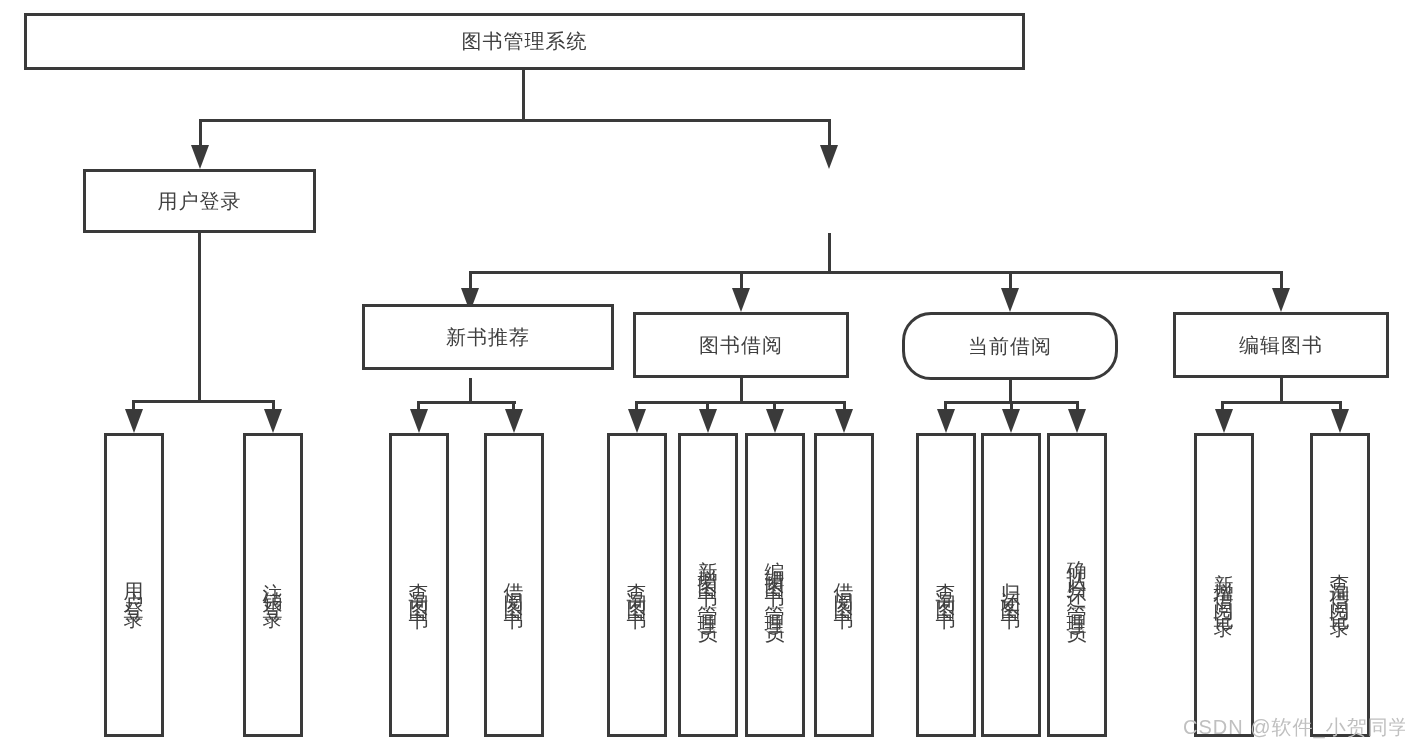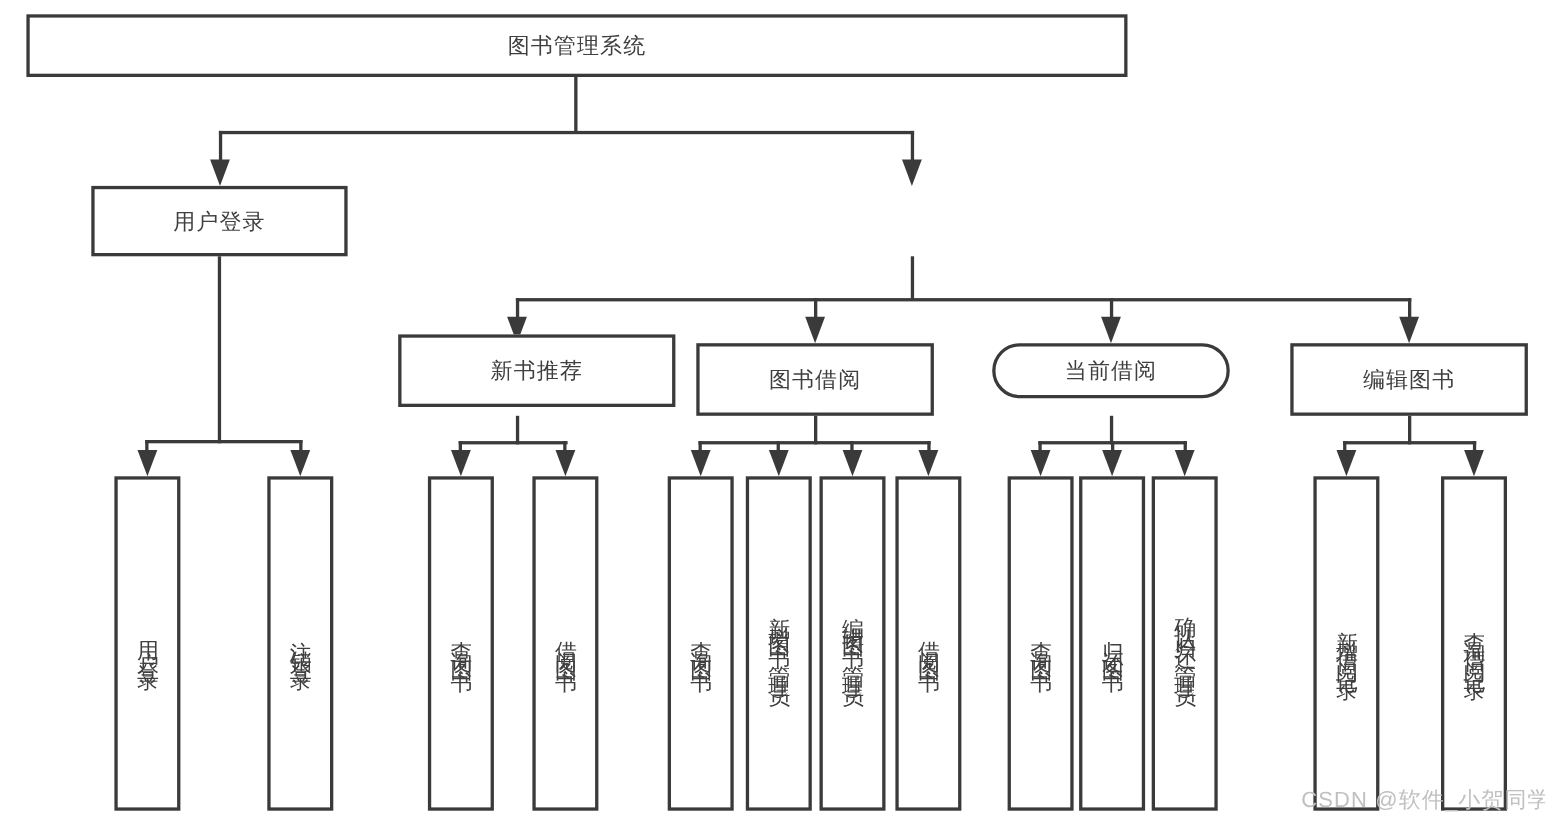--- a/index.html
+++ b/index.html
@@ -71,21 +71,21 @@
   <div class="arrow" style="left:732px;top:288px;"></div>
   <div class="arrow" style="left:1001px;top:288px;"></div>
   <div class="arrow" style="left:1272px;top:288px;"></div>
 
   <div class="box" style="left:362px;top:304px;width:252px;height:66px;">
     <span>新书推荐</span>
   </div>
   <div class="box" style="left:633px;top:312px;width:216px;height:66px;">
     <span>图书借阅</span>
   </div>
-  <div class="box" style="left:902px;top:312px;width:216px;height:50px;border-radius:29px;">
+  <div class="box" style="left:902px;top:312px;width:216px;height:68px;border-radius:29px;">
     <span>当前借阅</span>
   </div>
   <div class="box" style="left:1173px;top:312px;width:216px;height:66px;">
     <span>编辑图书</span>
   </div>
 
   <div class="line" style="left:469px;top:378px;width:3px;height:26px;"></div>
   <div class="line" style="left:417px;top:401px;width:99px;height:3px;"></div>
   <div class="line" style="left:417px;top:401px;width:3px;height:13px;"></div>
   <div class="line" style="left:512px;top:401px;width:3px;height:13px;"></div>

